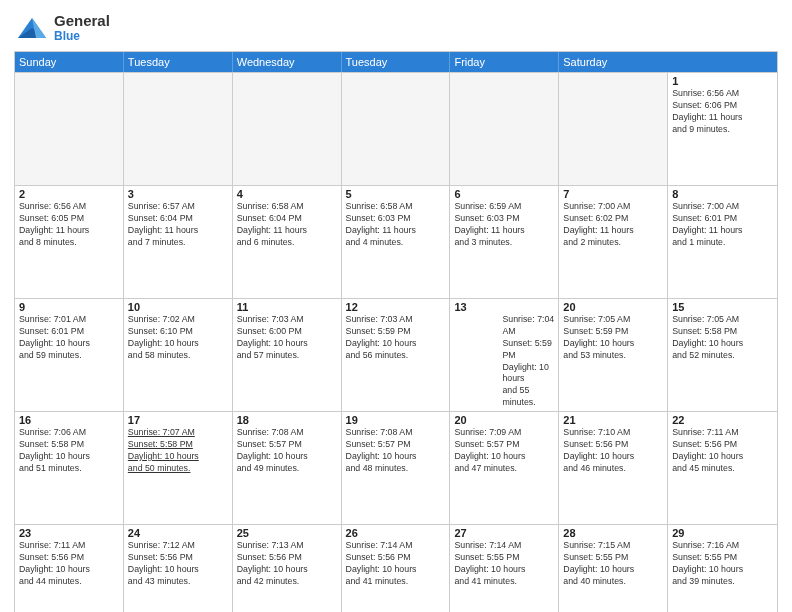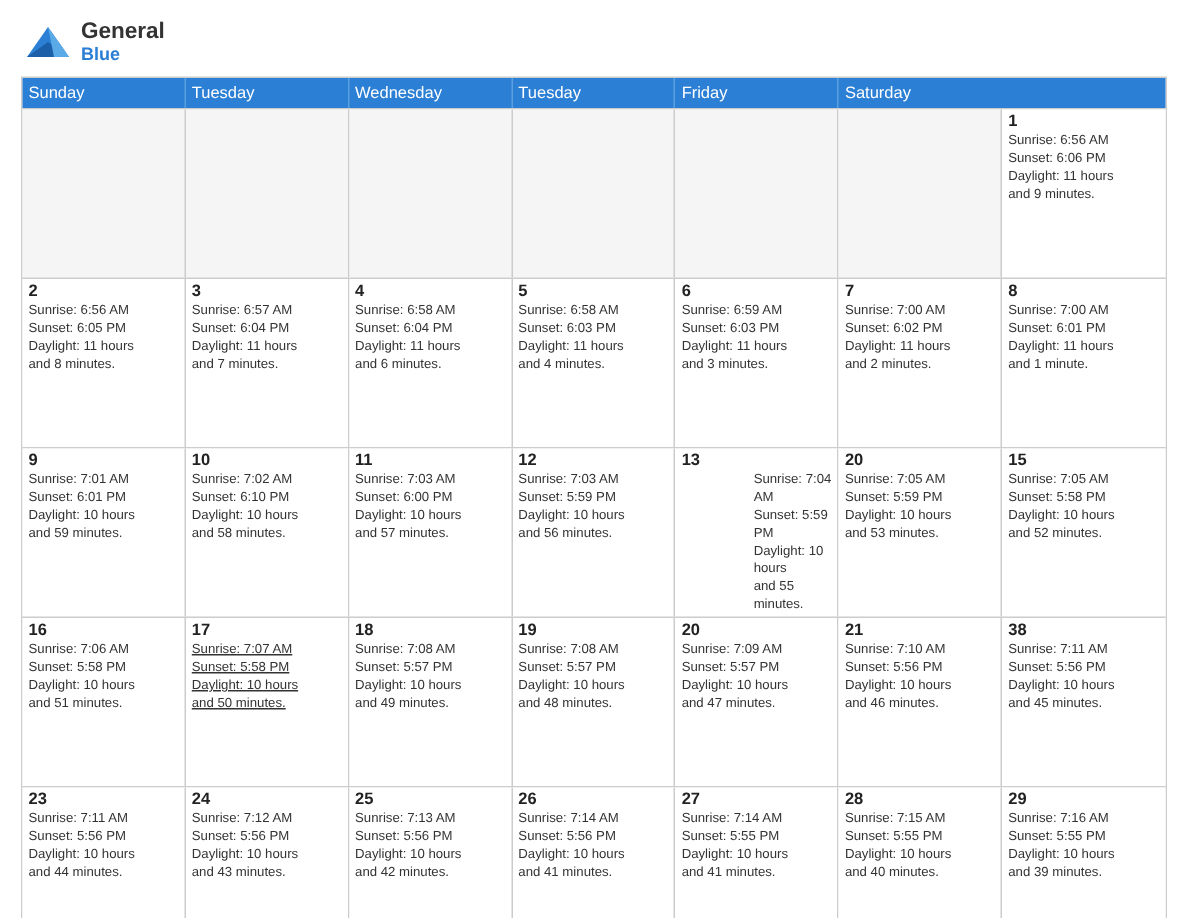--- a/index.html
+++ b/index.html
@@ -282,21 +282,21 @@
 and 47 minutes.</div>
           </div>
           <div class="cal-cell">
             <div class="day-num">21</div>
             <div class="day-info" style="white-space: pre-line;">Sunrise: 7:10 AM
 Sunset: 5:56 PM
 Daylight: 10 hours
 and 46 minutes.</div>
           </div>
           <div class="cal-cell">
-            <div class="day-num">38</div>
+            <div class="day-num">22</div>
             <div class="day-info" style="white-space: pre-line;">Sunrise: 7:11 AM
 Sunset: 5:56 PM
 Daylight: 10 hours
 and 45 minutes.</div>
           </div>
         </div>
         <div class="cal-row">
           <div class="cal-cell">
             <div class="day-num">23</div>
             <div class="day-info" style="white-space: pre-line;">Sunrise: 7:11 AM

